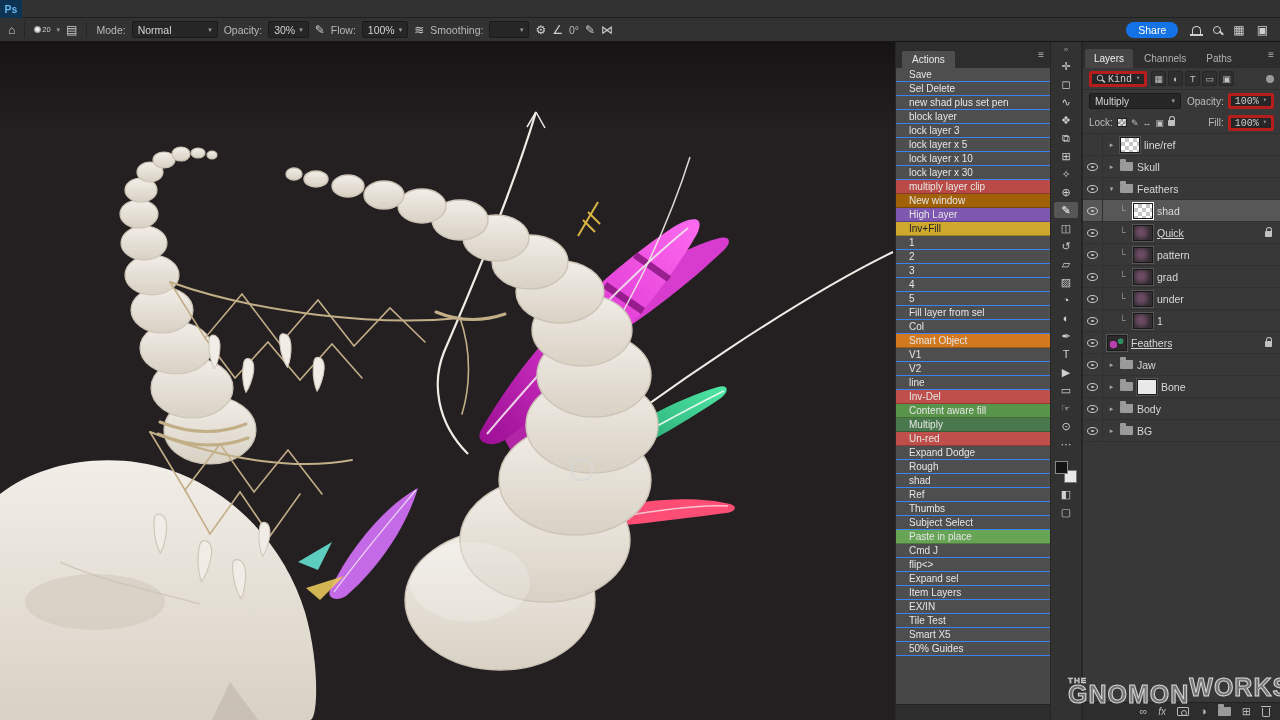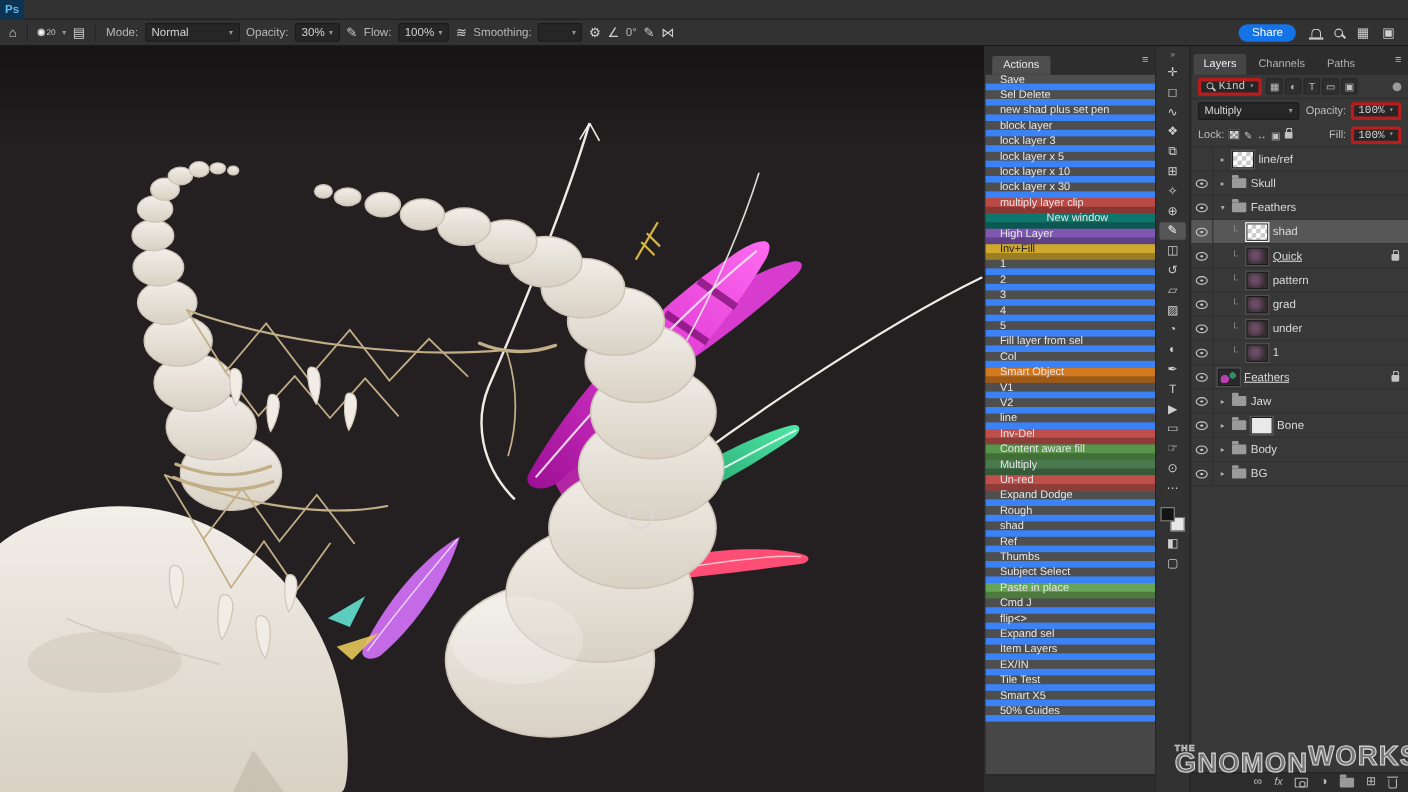--- a/index.html
+++ b/index.html
@@ -41,21 +41,21 @@
   .canvas svg{display:block;}
 
   
   .actions-panel{position:absolute;left:895px;top:42px;width:155px;height:678px;background:#474747;
                  border-left:1px solid #262626;}
   .ptabs{height:26px;background:#2d2d2d;display:flex;align-items:flex-end;position:relative;}
   .ptab{background:#4e4e4e;color:#e8e8e8;font-size:10px;padding:3px 10px 3px 10px;margin-left:6px;border-radius:2px 2px 0 0;}
   .pmenu{position:absolute;right:6px;top:7px;font-size:10px;color:#b5b5b5;}
   .actions-list{background:#4e4e4e;}
   .action-row{height:14px;display:flex;align-items:center;padding-left:13px;font-size:10px;
-              color:#e6e6e6;border-bottom:6px solid #3b82f6;}
+              color:#e6e6e6;border-bottom:1px solid #3b82f6;}
   .abottom{position:absolute;bottom:0;left:0;right:0;height:16px;background:#2d2d2d;border-top:1px solid #222;}
 
   
   .tool-column{position:absolute;left:1050px;top:42px;width:32px;height:678px;background:#323232;
                border-left:1px solid #262626;border-right:1px solid #262626;}
   .tc-collapse{text-align:center;font-size:8px;color:#9a9a9a;padding:3px 0 2px 0;}
   .tool{width:24px;height:16px;margin:2px auto;display:flex;align-items:center;justify-content:center;
         font-size:11px;color:#cfcfcf;border-radius:2px;line-height:1;}
   .tool.sel{background:#565656;color:#fff;}
   .swatches{position:relative;width:24px;height:24px;margin:8px auto 2px auto;}
@@ -343,21 +343,21 @@
         </div>
         <div class="action-row">
           <span>lock layer x 10</span>
         </div>
         <div class="action-row">
           <span>lock layer x 30</span>
         </div>
         <div class="action-row" style="background: rgb(185, 74, 69); border-bottom-color: rgba(0, 0, 0, 0.25);">
           <span>multiply layer clip</span>
         </div>
-        <div class="action-row" style="background: #0f766e; border-bottom-color: rgba(0, 0, 0, 0.25); justify-content: center;">
+        <div class="action-row" style="background: #a16207; border-bottom-color: rgba(0, 0, 0, 0.25);">
           <span>New window</span>
         </div>
         <div class="action-row" style="background: rgb(126, 87, 176); border-bottom-color: rgba(0, 0, 0, 0.25);">
           <span>High Layer</span>
         </div>
         <div class="action-row" style="background: rgb(207, 169, 46); border-bottom-color: rgba(0, 0, 0, 0.25); color: rgb(34, 34, 34);">
           <span>Inv+Fill</span>
         </div>
         <div class="action-row">
           <span>1</span>

